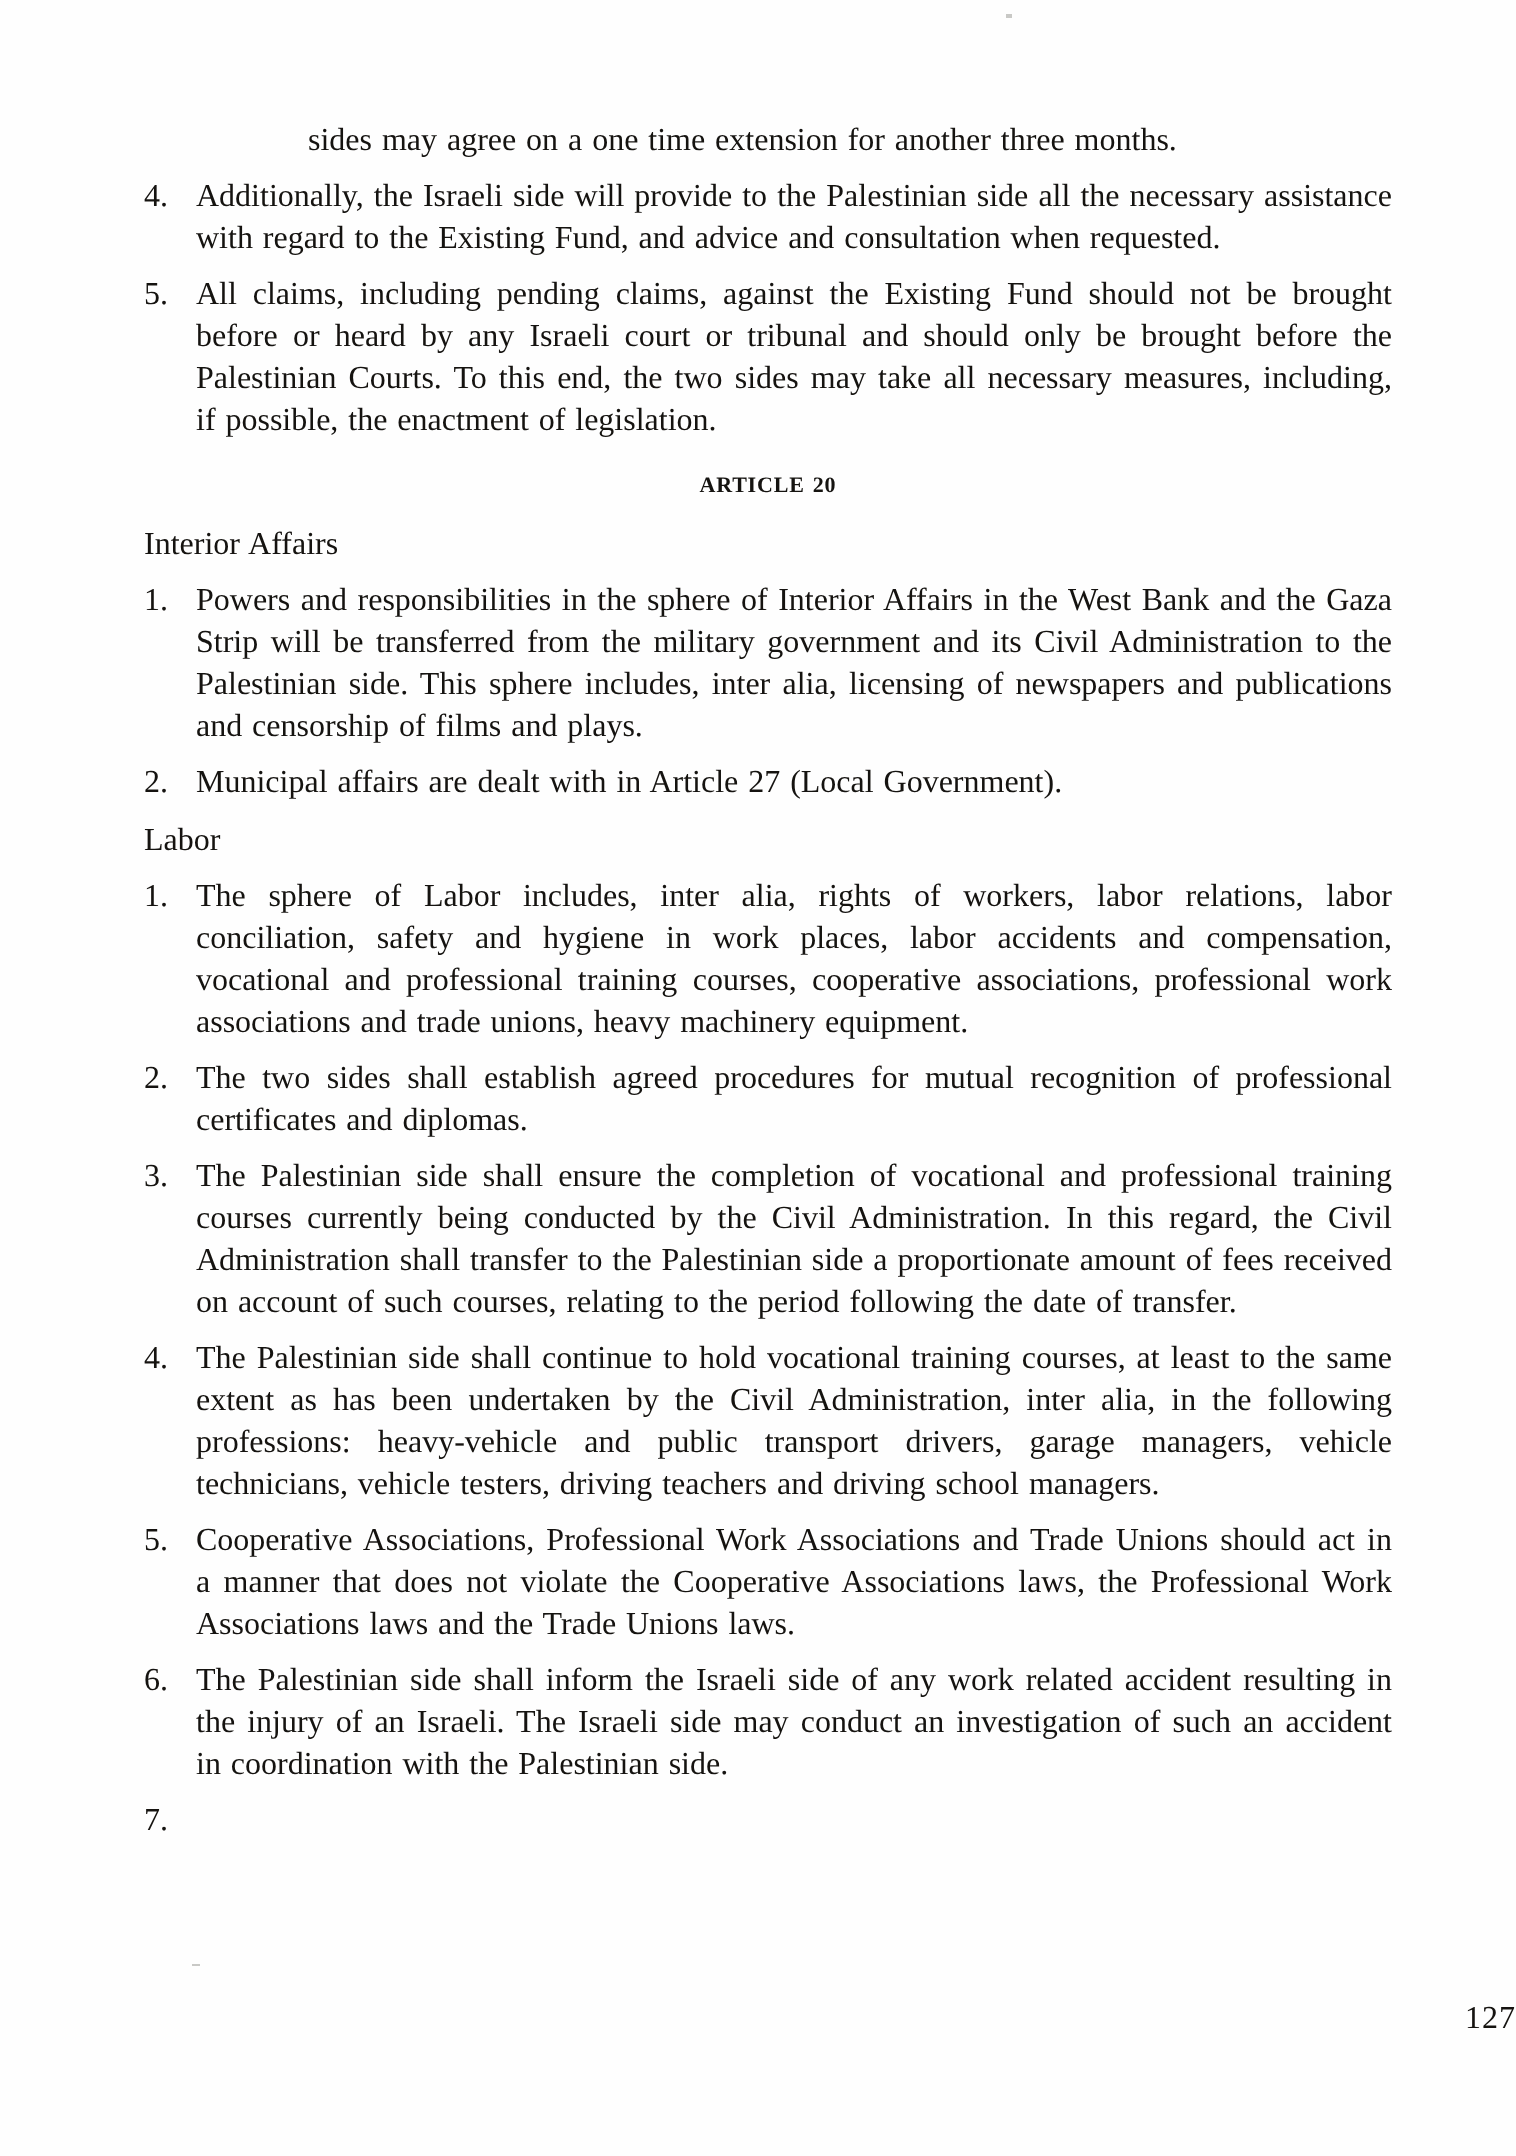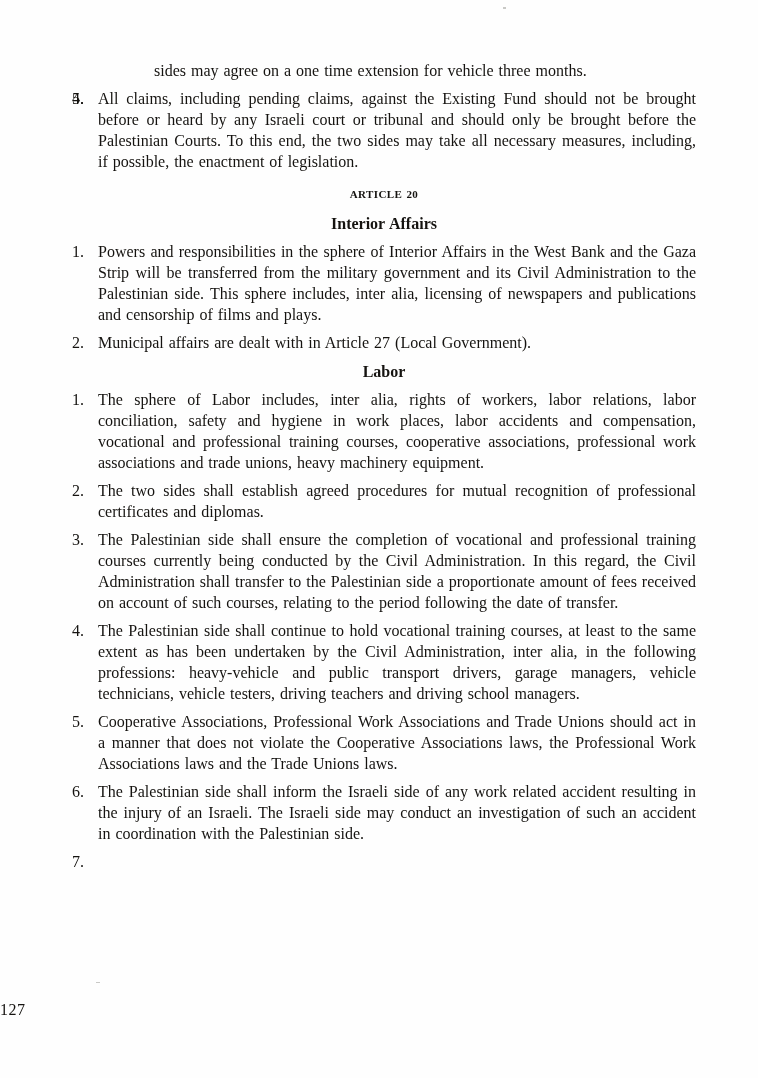--- a/index.html
+++ b/index.html
@@ -38,50 +38,50 @@
     text-align: left;
   }
   .article-heading {
     text-align: center;
     font-weight: bold;
     font-size: 11px;
     letter-spacing: 0.4px;
     margin: 12px 0 0 0;
   }
   .article-subheading {
-    text-align: center;
-    font-weight: bold;
+    font-weight: normal;
     margin: 8px 0 0 0;
   }
   .pagenum {
     position: absolute;
     top: 1001px;
     left: 0;
     width: 758px;
-    text-align: left;
+    text-align: right;
     letter-spacing: 0.5px;
   }
   .speck { position: absolute; background: #c9c9c6; }
   .speck-top { left: 503px; top: 7px; width: 3px; height: 2px; }
   .speck-bottom { left: 96px; top: 982px; width: 4px; height: 1px; }
 </style>
 </head>
 <body>
 
 <div class="page">
 
   <span class="speck speck-top"></span>
   <span class="speck speck-bottom"></span>
 
   <div class="textblock">
 
-    <p class="cont">sides may agree on a one time extension for vehicle three months.</p>
+    <p class="cont">sides may agree on a one time extension for another three months.</p>
 
     <div class="item">
       <span class="num">4.</span>
+      <span class="body">Additionally, the Israeli side will provide to the Palestinian side all the necessary assistance with regard to the Existing Fund, and advice and consultation when requested.</span>
     </div>
 
     <div class="item">
       <span class="num">5.</span>
       <span class="body">All claims, including pending claims, against the Existing Fund should not be brought before or heard by any Israeli court or tribunal and should only be brought before the Palestinian Courts. To this end, the two sides may take all necessary measures, including, if possible, the enactment of legislation.</span>
     </div>
 
     <h2 class="article-heading">ARTICLE 20</h2>
     <p class="article-subheading">Interior Affairs</p>
 

